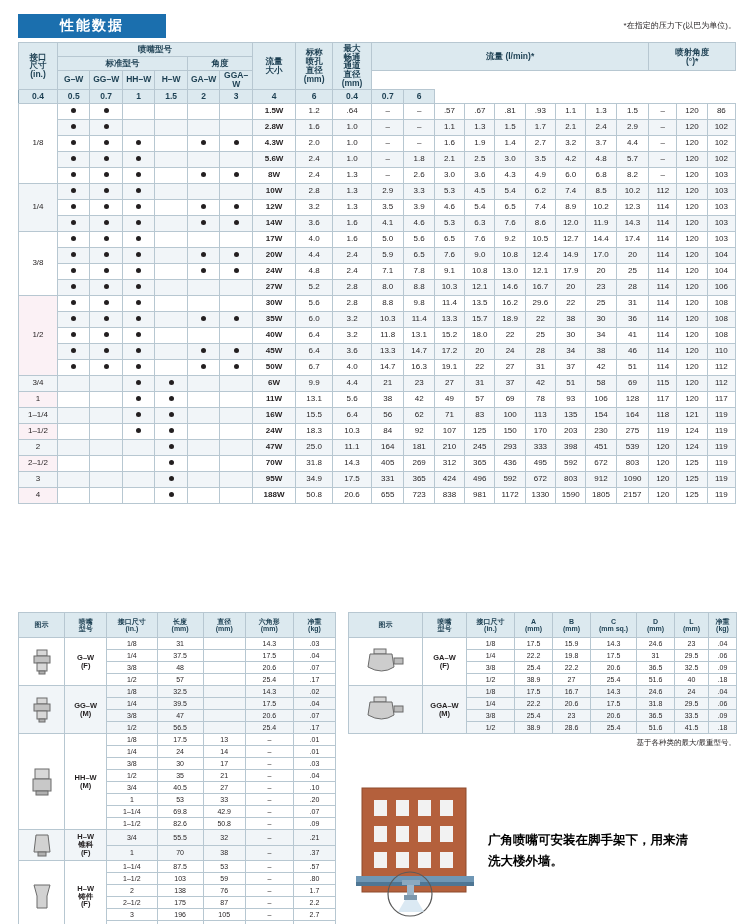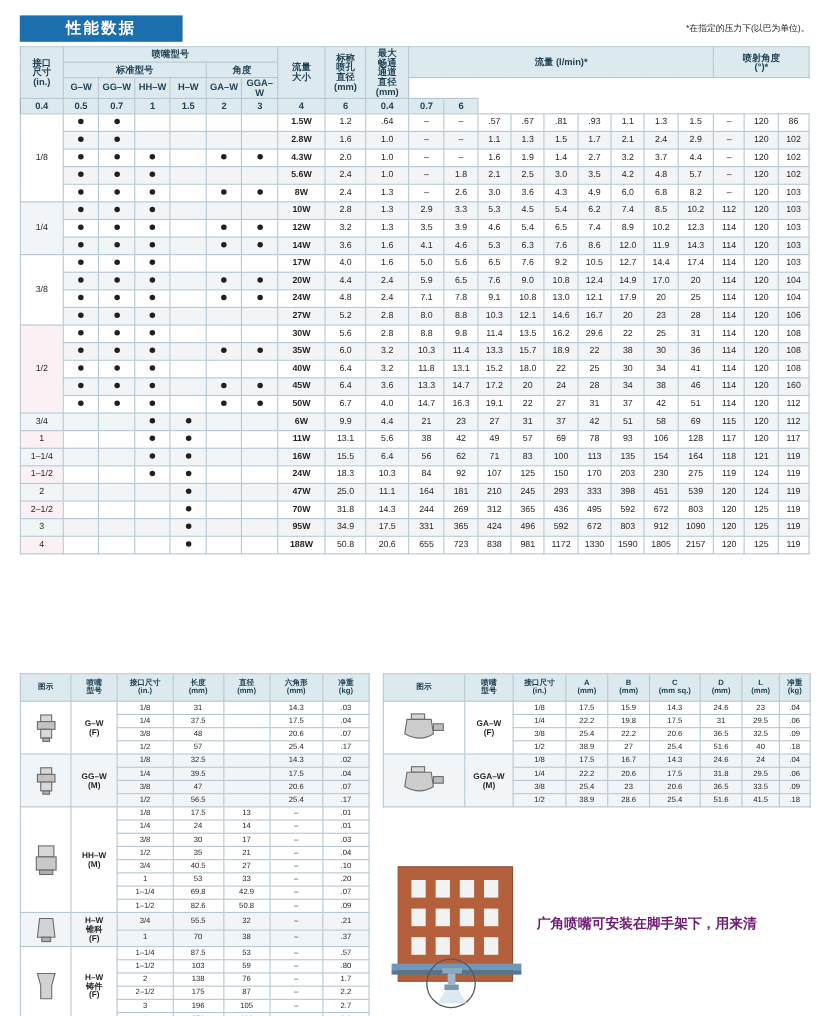--- a/index.html
+++ b/index.html
@@ -64,21 +64,21 @@
 
   
   .nz{width:34px;margin:0 auto;position:relative;}
   .nz svg{display:block;margin:0 auto;}
 
   
   .illus{position:absolute;left:330px;top:170px;width:388px;height:150px;}
   .bldg{position:absolute;left:0;top:0;}
   .caption{
     position:absolute;left:140px;top:48px;width:246px;
-    font-size:12.5px;line-height:1.7;color:#701a75;font-weight:bold;
+    font-size:12.5px;line-height:1.7;color:#000000;font-weight:bold;
   }
 </style>
 </head>
 <body>
 
 <div class="page">
 
   <div class="title-bar">
     <span class="t">性能数据</span>
   </div>
@@ -532,21 +532,21 @@
             <td class="num">14.7</td>
             <td class="num">17.2</td>
             <td class="num">20</td>
             <td class="num">24</td>
             <td class="num">28</td>
             <td class="num">34</td>
             <td class="num">38</td>
             <td class="num">46</td>
             <td class="num sep-l">114</td>
             <td class="num">120</td>
-            <td class="num">160</td>
+            <td class="num">110</td>
           </tr>
           <tr class="r">
             <td class="dot-cell"><span class="dot"></span></td>
             <td class="dot-cell"><span class="dot"></span></td>
             <td class="dot-cell"><span class="dot"></span></td>
             <td class="dot-cell"></td>
             <td class="dot-cell"><span class="dot"></span></td>
             <td class="dot-cell"><span class="dot"></span></td>
             <td class="model">50W</td>
             <td class="num">6.7</td>
@@ -688,21 +688,21 @@
             <td rowspan="1" class="size-cell alt">2–1/2</td>
             <td class="dot-cell"></td>
             <td class="dot-cell"></td>
             <td class="dot-cell"></td>
             <td class="dot-cell"><span class="dot"></span></td>
             <td class="dot-cell"></td>
             <td class="dot-cell"></td>
             <td class="model">70W</td>
             <td class="num">31.8</td>
             <td class="num">14.3</td>
-            <td class="num sep-l">244</td>
+            <td class="num sep-l">405</td>
             <td class="num">269</td>
             <td class="num">312</td>
             <td class="num">365</td>
             <td class="num">436</td>
             <td class="num">495</td>
             <td class="num">592</td>
             <td class="num">672</td>
             <td class="num">803</td>
             <td class="num sep-l">120</td>
             <td class="num">125</td>
@@ -1186,20 +1186,21 @@
               <td>1/2</td>
               <td>38.9</td>
               <td>28.6</td>
               <td>25.4</td>
               <td>51.6</td>
               <td>41.5</td>
               <td>.18</td>
             </tr>
           </tbody>
       </table>
+      <div class="footnote" style="text-align:right">基于各种类的最大/最重型号。</div>
     </div>
 
     <div class="illus">
       <svg class="bldg" width="136" height="140" viewBox="0 0 136 140">
         <rect x="14" y="6" width="104" height="104" fill="#b4603c"></rect>
         <rect x="14" y="6" width="104" height="104" fill="none" stroke="#8d4a2d" stroke-width="1"></rect>
         <g fill="#f2f2f2">
           <rect x="26" y="18" width="13" height="16"></rect>
             <rect x="48" y="18" width="13" height="16"></rect>
           <rect x="70" y="18" width="13" height="16"></rect>
@@ -1218,17 +1219,18 @@
         <circle cx="62" cy="112" r="22" fill="none" stroke="#5a5a5a" stroke-width="1.2"></circle>
         <g>
           <rect x="54" y="98" width="18" height="5" fill="#8aa9c0"></rect>
           <rect x="59" y="103" width="7" height="10" fill="#9fb6c8"></rect>
           <rect x="56" y="113" width="13" height="5" fill="#7d98ad"></rect>
           <path d="M57 118 L50 130 L76 130 L69 118 Z" fill="#cfe2ef" opacity="0.75"></path>
         </g>
       </svg>
       <div class="caption">
         <div>广角喷嘴可安装在脚手架下，用来清</div>
+        <div>洗大楼外墙。</div>
       </div>
     </div>
 
   </div>
 </div>
 
 </body></html>

